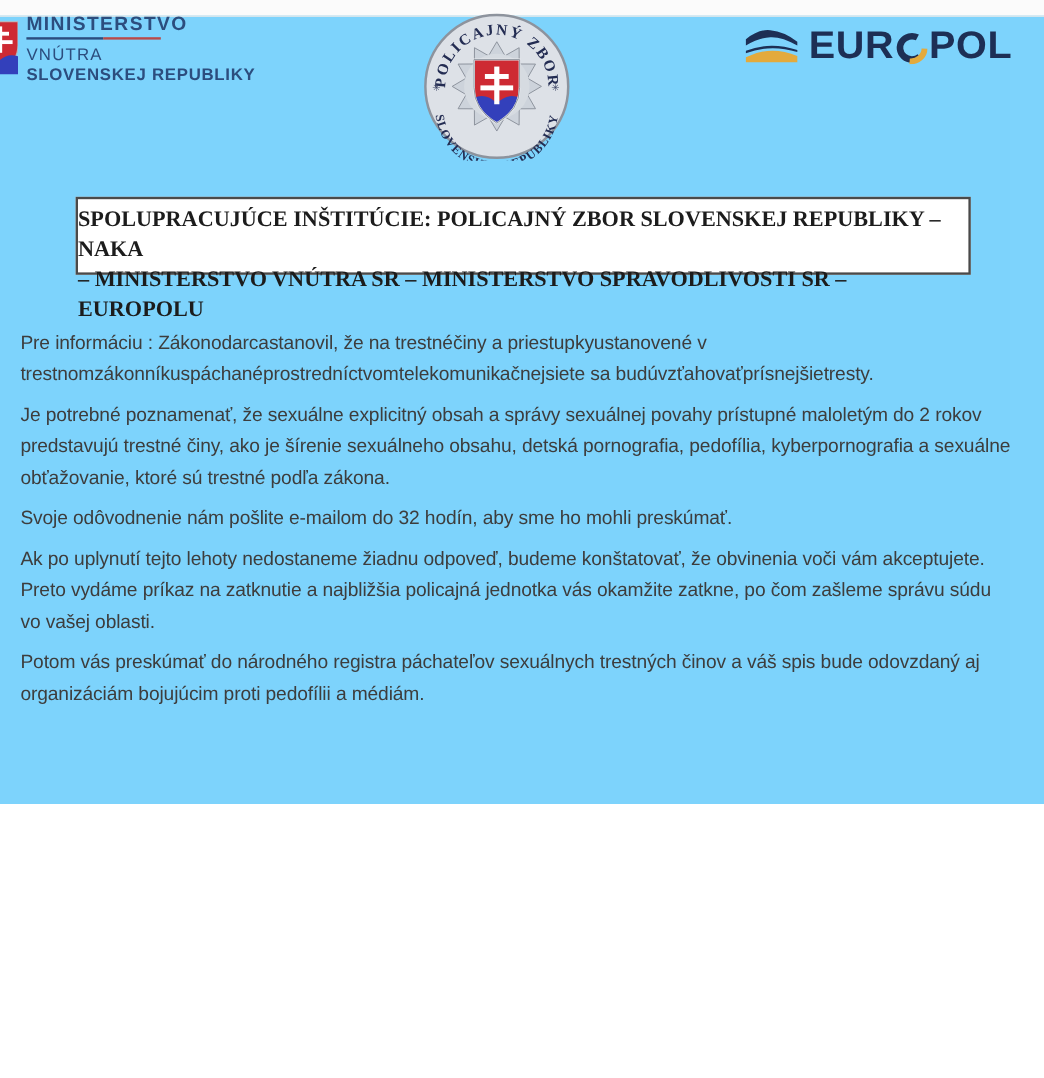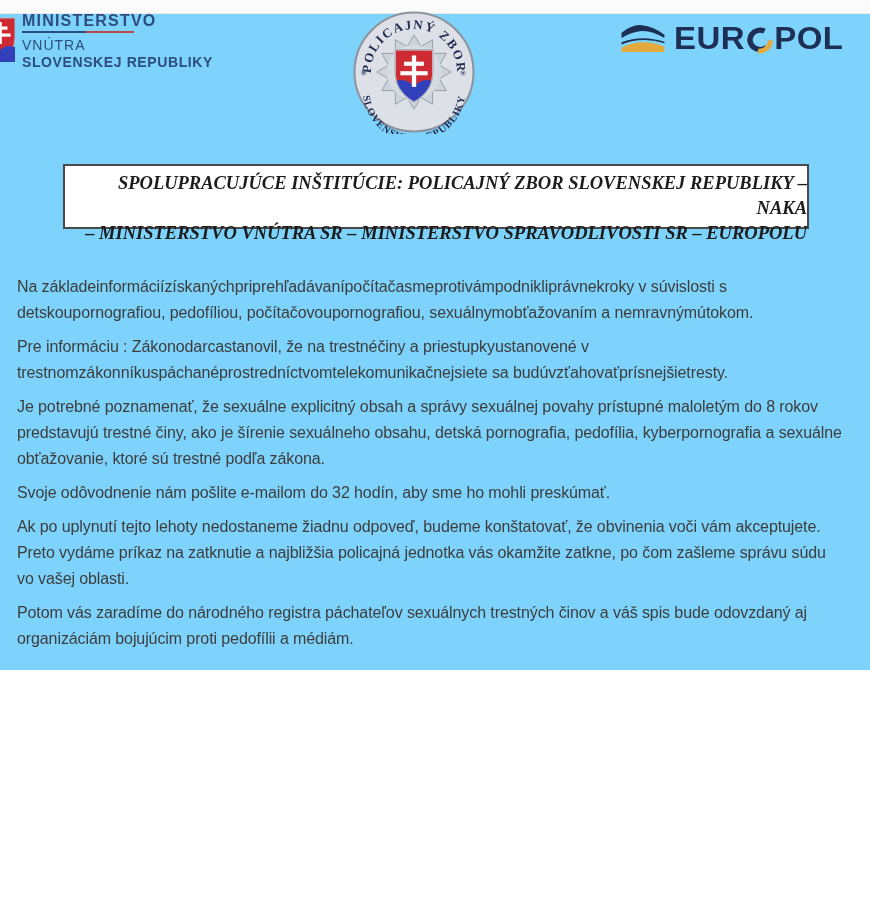--- a/index.html
+++ b/index.html
@@ -35,26 +35,25 @@
     color:#1d2f55;font-weight:bold;font-size:33px;letter-spacing:0.5px;
     font-family:"Liberation Sans", sans-serif;
     transform:scaleY(0.97);
   }
   .ep-word .ep-o{margin:2px 1px 0 1px;}
 
   
   .banner-box{
     position:absolute;left:63px;top:164px;width:742px;height:56px;
     border:2px solid #4a4a4a;background:#ffffff;
-    text-align:right;
+    text-align:left;
     font-family:"Liberation Serif", serif;
     font-weight:bold;color:#1c1c1c;
     font-size:18.5px;line-height:25px;
     padding-top:5px;
-    font-style:italic;
   }
 
   
   .letter-body{
     position:absolute;left:17px;top:274px;width:828px;
     color:#3d3d3d;
     font-size:16px;line-height:26px;letter-spacing:-0.1px;
   }
   .letter-body p{margin:0 0 8px 0;}
 </style>
@@ -134,21 +133,20 @@
       <span>POL</span>
     </span>
   </div>
 
   <div class="banner-box">
     <div>SPOLUPRACUJÚCE INŠTITÚCIE: POLICAJNÝ ZBOR SLOVENSKEJ REPUBLIKY – NAKA</div>
     <div>– MINISTERSTVO VNÚTRA SR – MINISTERSTVO SPRAVODLIVOSTI SR – EUROPOLU</div>
   </div>
 
   <main class="letter-body">
-    <p>Na základeinformáciízískanýchpriprehľadávanípočítačasmeprotivámpodnikliprávnekroky v súvislosti s detskoupornografiou, pedofíliou, počítačovoupornografiou, sexuálnymobťažovaním a nemravnýmútokom.</p>
     <p>Pre informáciu : Zákonodarcastanovil, že na trestnéčiny a priestupkyustanovené v trestnomzákonníkuspáchanéprostredníctvomtelekomunikačnejsiete sa budúvzťahovaťprísnejšietresty.</p>
-    <p>Je potrebné poznamenať, že sexuálne explicitný obsah a správy sexuálnej povahy prístupné maloletým do 8 rokov predstavujú trestné činy, ako je šírenie sexuálneho obsahu, detská pornografia, pedofília, kyberpornografia a sexuálne obťažovanie, ktoré sú trestné podľa zákona.</p>
+    <p>Je potrebné poznamenať, že sexuálne explicitný obsah a správy sexuálnej povahy prístupné maloletým do 2 rokov predstavujú trestné činy, ako je šírenie sexuálneho obsahu, detská pornografia, pedofília, kyberpornografia a sexuálne obťažovanie, ktoré sú trestné podľa zákona.</p>
     <p>Svoje odôvodnenie nám pošlite e-mailom do 32 hodín, aby sme ho mohli preskúmať.</p>
     <p>Ak po uplynutí tejto lehoty nedostaneme žiadnu odpoveď, budeme konštatovať, že obvinenia voči vám akceptujete. Preto vydáme príkaz na zatknutie a najbližšia policajná jednotka vás okamžite zatkne, po čom zašleme správu súdu vo vašej oblasti.</p>
-    <p>Potom vás zaradíme do národného registra páchateľov sexuálnych trestných činov a váš spis bude odovzdaný aj organizáciám bojujúcim proti pedofílii a médiám.</p>
+    <p>Potom vás preskúmať do národného registra páchateľov sexuálnych trestných činov a váš spis bude odovzdaný aj organizáciám bojujúcim proti pedofílii a médiám.</p>
   </main>
 
 </div>
 
 </body></html>

